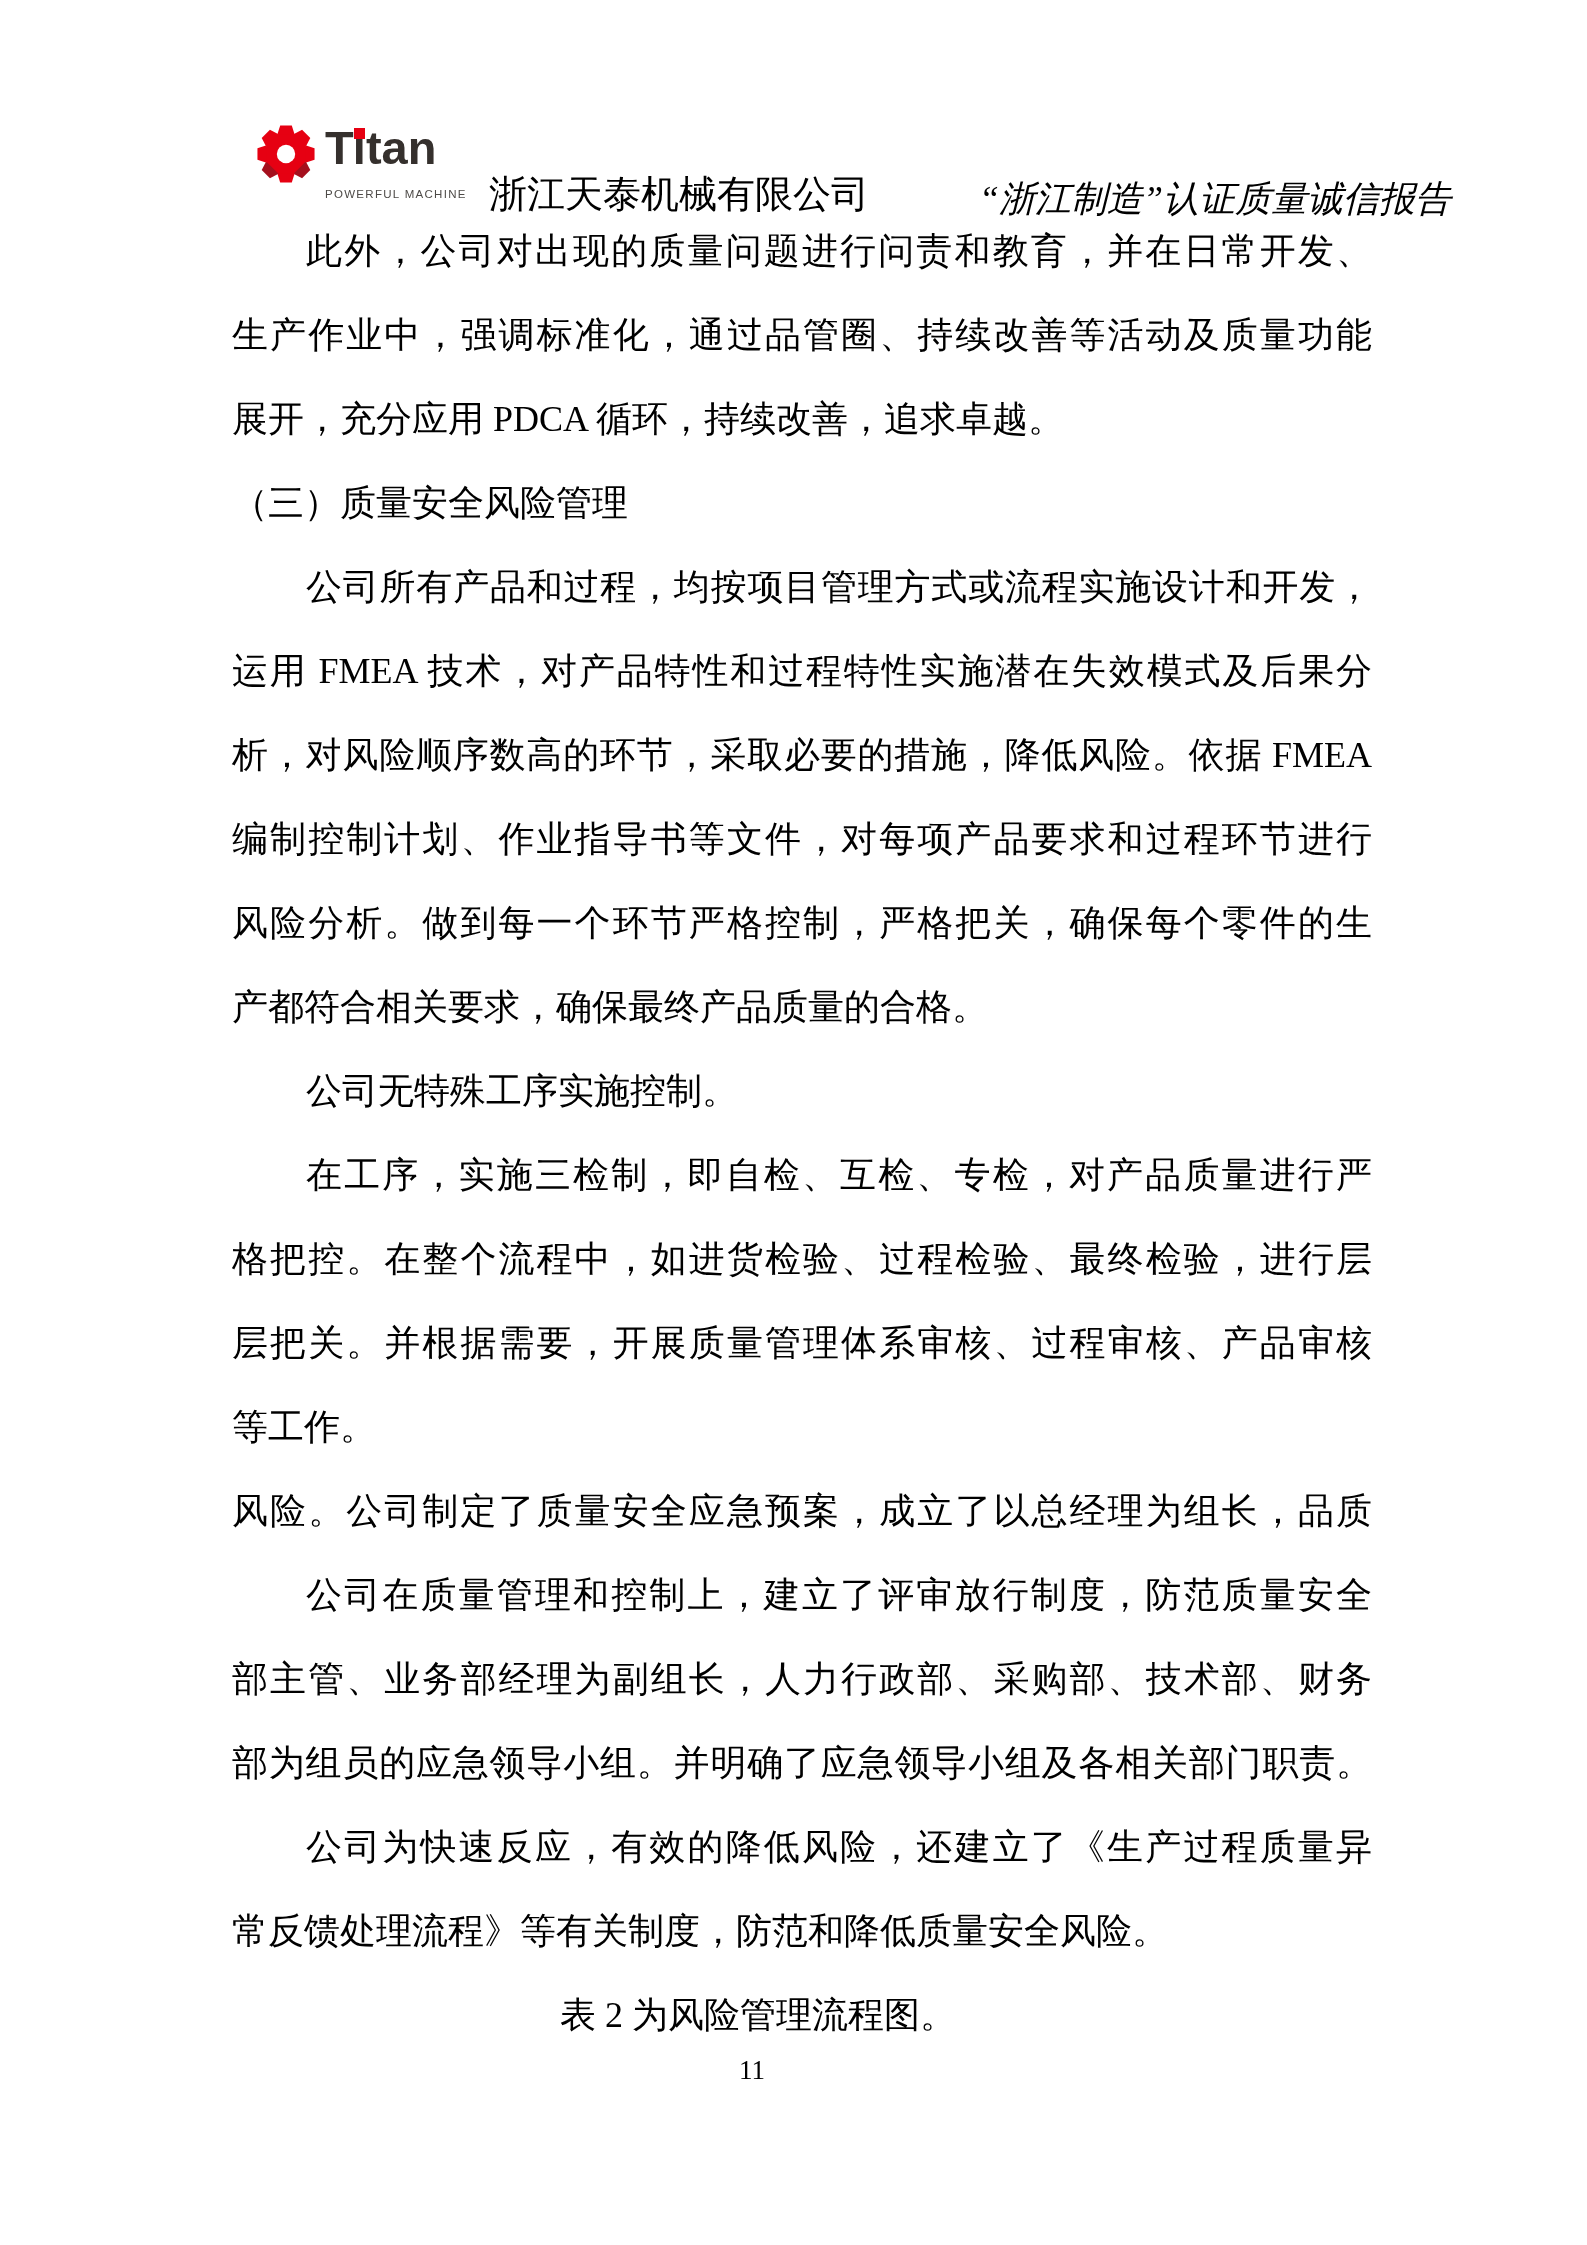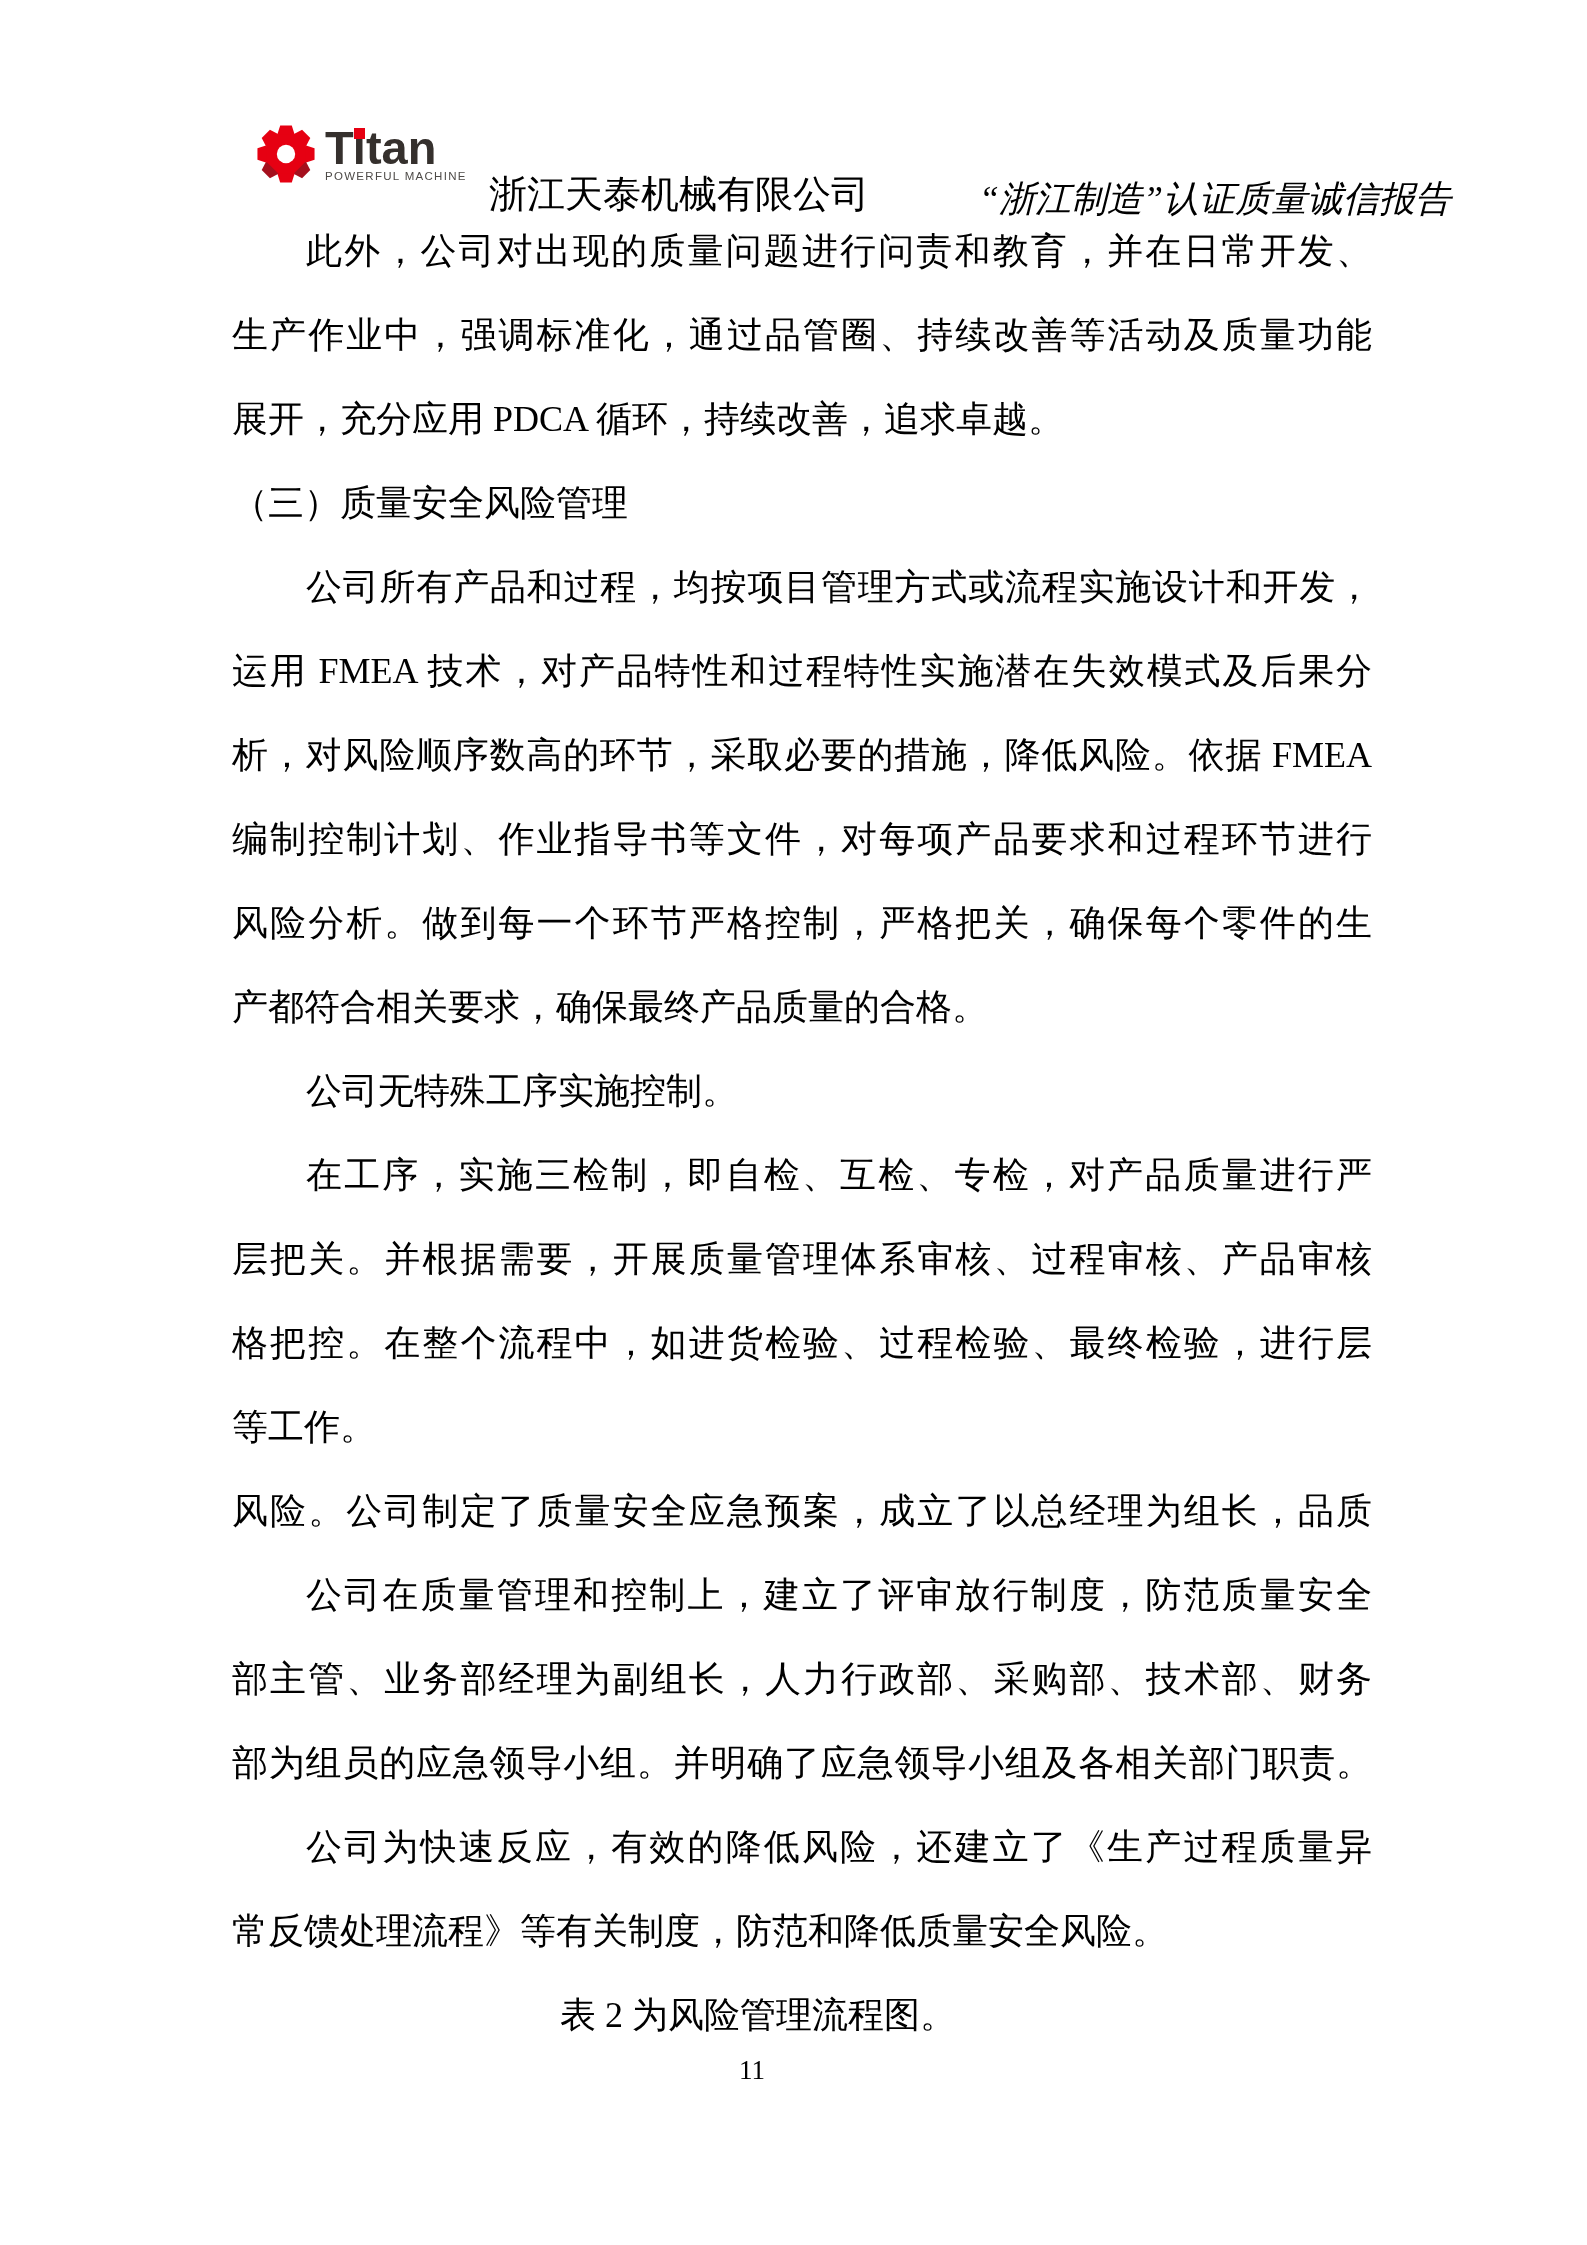--- a/index.html
+++ b/index.html
@@ -26,21 +26,21 @@
     font-weight:800; font-size:47px; line-height:40px;
     color:#35302d; letter-spacing:0px; display:inline-block;
   }
   .idot {
     position:absolute; left:29px; top:0px;
     width:11px; height:11px; background:#e60012;
   }
   .tagline {
     font-family:"Liberation Sans","DejaVu Sans",sans-serif;
     font-size:11.5px; line-height:13px; letter-spacing:1.3px;
-    color:#4d4a47; margin-top:2px; white-space:nowrap;
+    color:#4d4a47; margin-top:20px; white-space:nowrap;
   }
   .company {
     position:absolute; left:489px; top:170px;
     font-size:38px; line-height:48px; white-space:nowrap;
   }
   .report-title {
     position:absolute; left:979px; top:181px;
     font-size:36px; line-height:36px; white-space:nowrap;font-style:italic;
   }
 
@@ -107,22 +107,22 @@
       <div class="line">展开，充分应用 PDCA 循环，持续改善，追求卓越。</div>
       <div class="line">（三）质量安全风险管理</div>
       <div class="line just indent">公司所有产品和过程，均按项目管理方式或流程实施设计和开发，</div>
       <div class="line just">运用 FMEA 技术，对产品特性和过程特性实施潜在失效模式及后果分</div>
       <div class="line just">析，对风险顺序数高的环节，采取必要的措施，降低风险。依据 FMEA</div>
       <div class="line just">编制控制计划、作业指导书等文件，对每项产品要求和过程环节进行</div>
       <div class="line just">风险分析。做到每一个环节严格控制，严格把关，确保每个零件的生</div>
       <div class="line">产都符合相关要求，确保最终产品质量的合格。</div>
       <div class="line indent">公司无特殊工序实施控制。</div>
       <div class="line just indent">在工序，实施三检制，即自检、互检、专检，对产品质量进行严</div>
+      <div class="line just">格把控。在整个流程中，如进货检验、过程检验、最终检验，进行层</div>
       <div class="line just">层把关。并根据需要，开展质量管理体系审核、过程审核、产品审核</div>
-      <div class="line just">格把控。在整个流程中，如进货检验、过程检验、最终检验，进行层</div>
       <div class="line">等工作。</div>
       <div class="line just">风险。公司制定了质量安全应急预案，成立了以总经理为组长，品质</div>
       <div class="line just indent">公司在质量管理和控制上，建立了评审放行制度，防范质量安全</div>
       <div class="line just">部主管、业务部经理为副组长，人力行政部、采购部、技术部、财务</div>
       <div class="line just">部为组员的应急领导小组。并明确了应急领导小组及各相关部门职责。</div>
       <div class="line just indent">公司为快速反应，有效的降低风险，还建立了《生产过程质量异</div>
       <div class="line">常反馈处理流程》等有关制度，防范和降低质量安全风险。</div>
       <div class="line center">表 2 为风险管理流程图。</div>
     </div>
 

